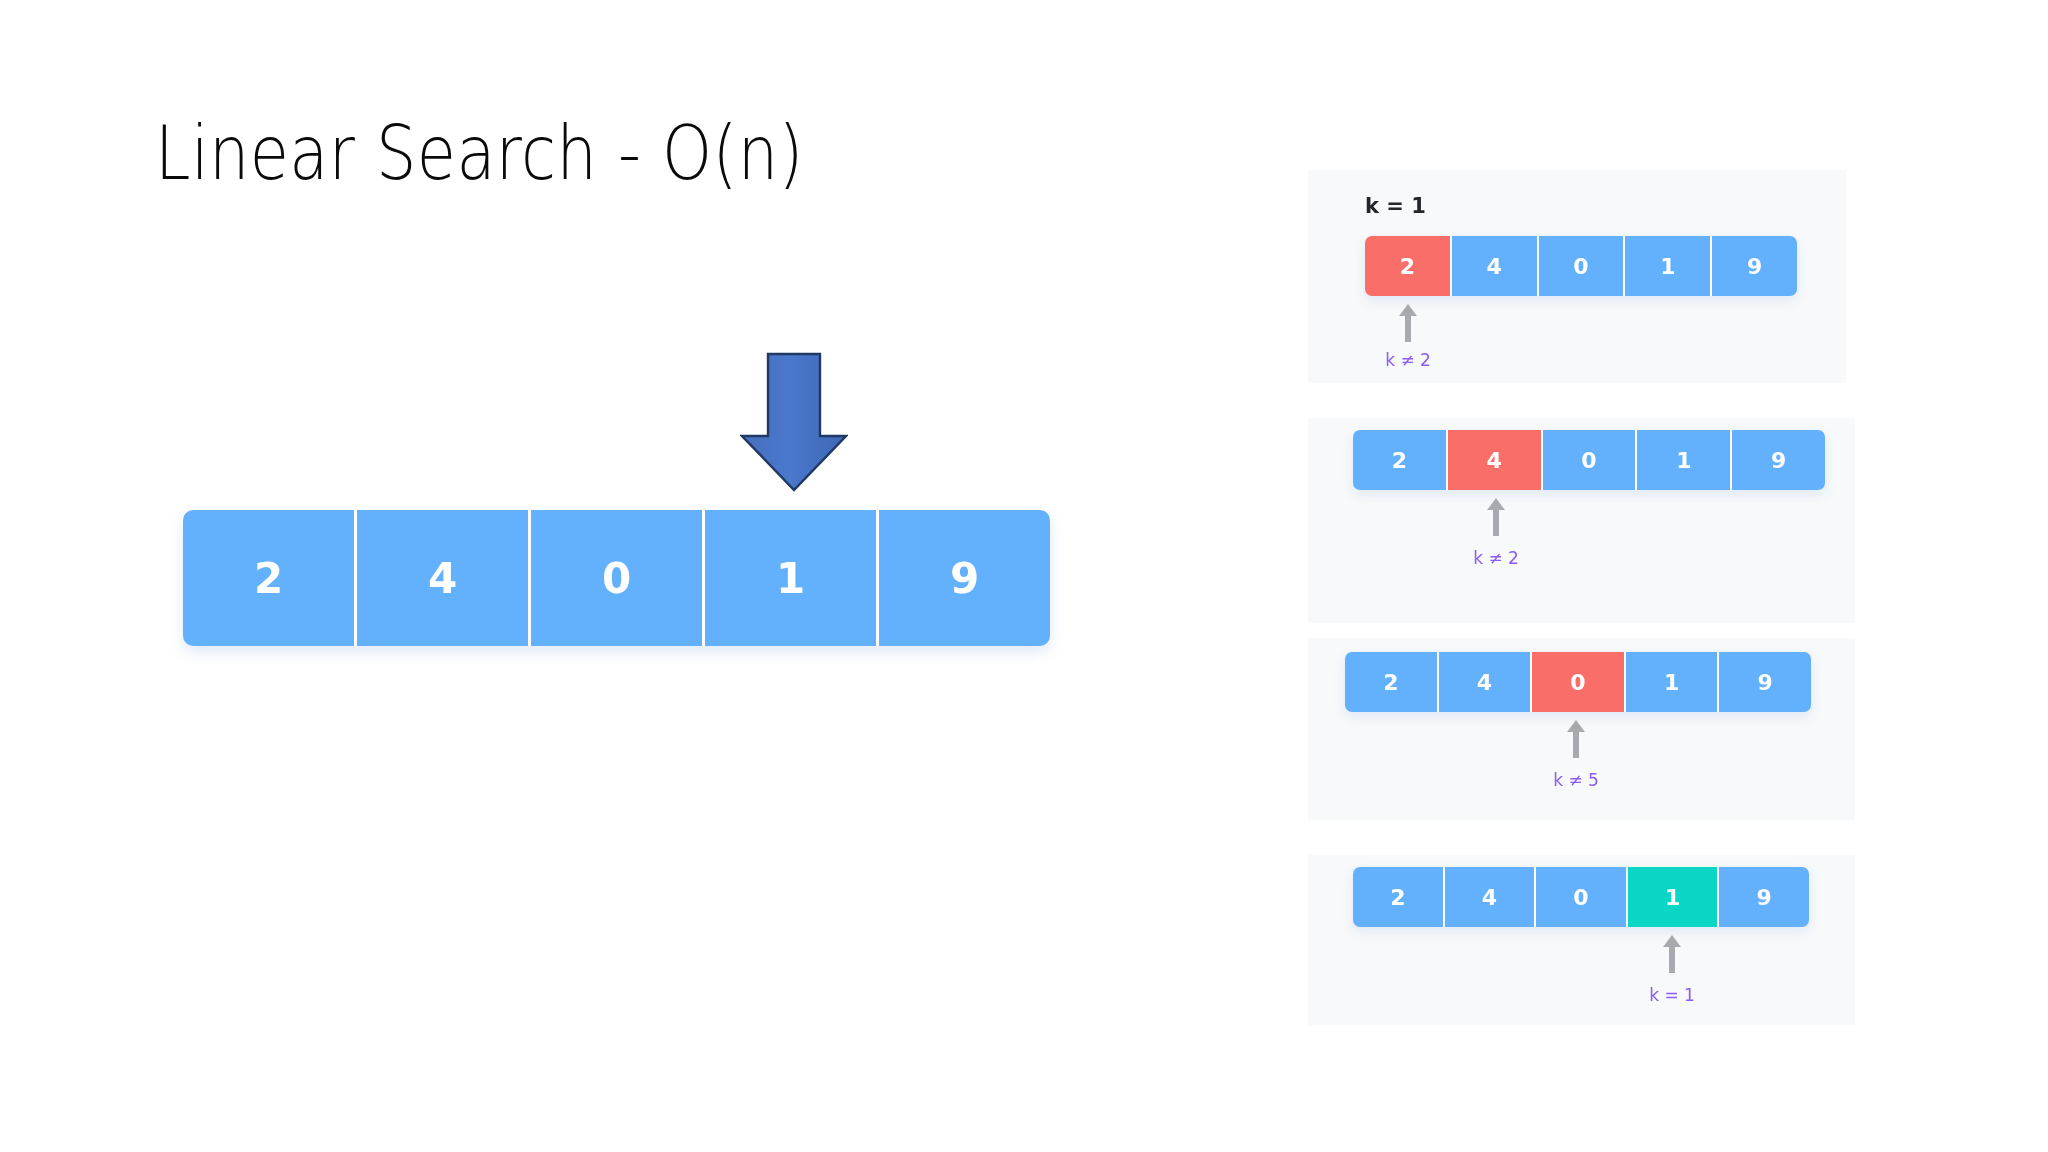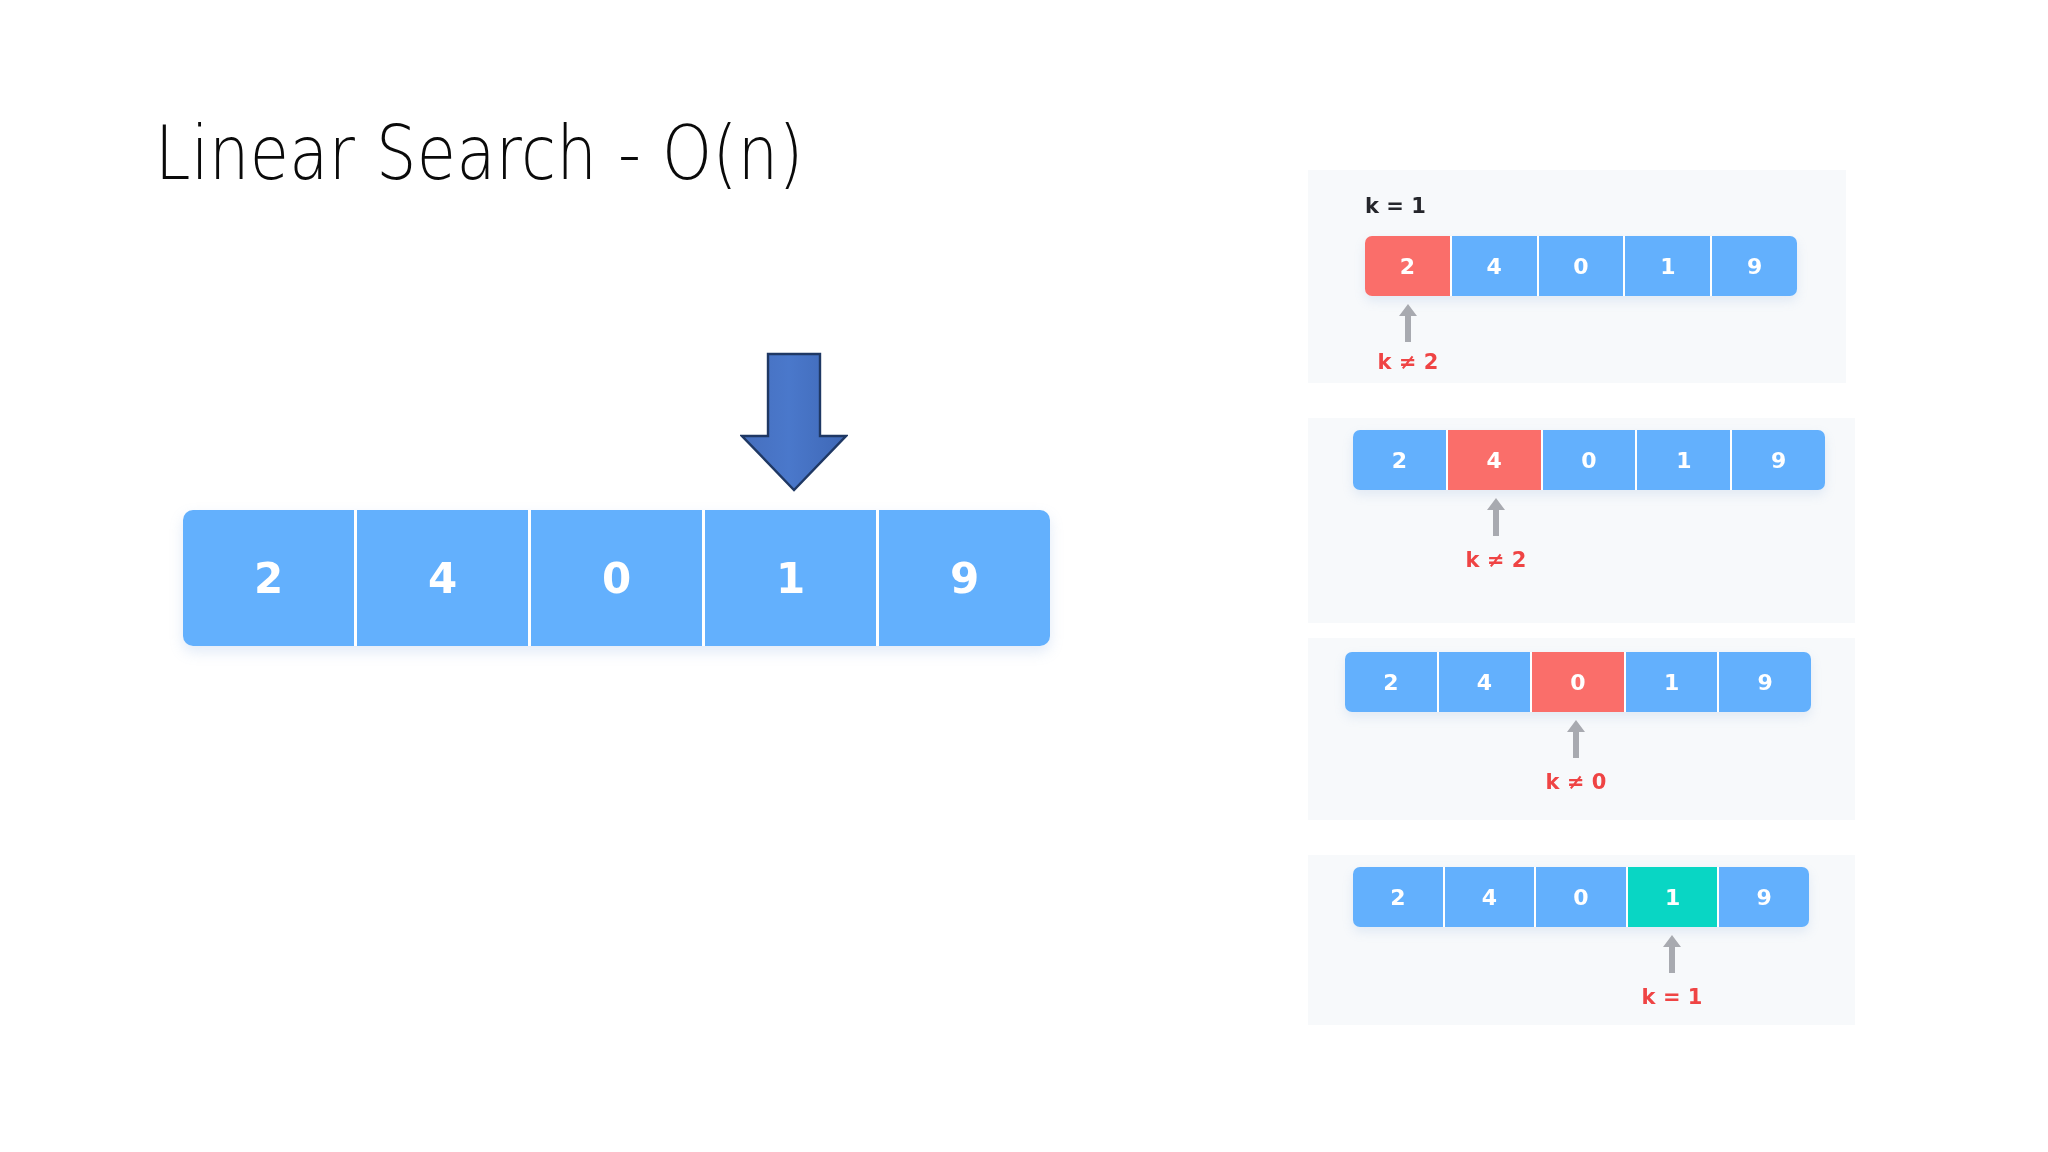--- a/index.html
+++ b/index.html
@@ -137,23 +137,23 @@
     width: 18px;
     height: 38px;
   }
   #step-pointer-1 { left: 1399px; top: 304px; }
   #step-pointer-2 { left: 1487px; top: 498px; }
   #step-pointer-3 { left: 1567px; top: 720px; }
   #step-pointer-4 { left: 1663px; top: 935px; }
 
   .step-result {
     position: absolute;
-    font-size: 21px;
-    font-weight: 700;
-    color: #ef4444;
+    font-size: 17px;
+    font-weight: 400;
+    color: #8b5cf6;
     font-family: "DejaVu Sans", sans-serif;
     white-space: nowrap;
     transform: translateX(-50%);
   }
   #step-result-1 { left: 1408px; top: 350px; }
   #step-result-2 { left: 1496px; top: 548px; }
   #step-result-3 { left: 1576px; top: 770px; }
   #step-result-4 { left: 1672px; top: 985px; }
 </style>
 </head>
@@ -221,21 +221,21 @@
   <div class="cell">4</div>
   <div class="cell state-compare">0</div>
   <div class="cell">1</div>
   <div class="cell">9</div>
 </div>
 
 <svg class="step-pointer" id="step-pointer-3" viewBox="0 0 18 38">
   <polygon points="9,0 18,12 12,12 12,38 6,38 6,12 0,12" fill="#a8aab0"></polygon>
 </svg>
 
-<div class="step-result" id="step-result-3">k ≠ 0</div>
+<div class="step-result" id="step-result-3">k ≠ 5</div>
 
 <div class="step-panel" id="step-panel-4"></div>
 
 <div class="step-array" id="step-array-4">
   <div class="cell">2</div>
   <div class="cell">4</div>
   <div class="cell">0</div>
   <div class="cell state-found">1</div>
   <div class="cell">9</div>
 </div>

